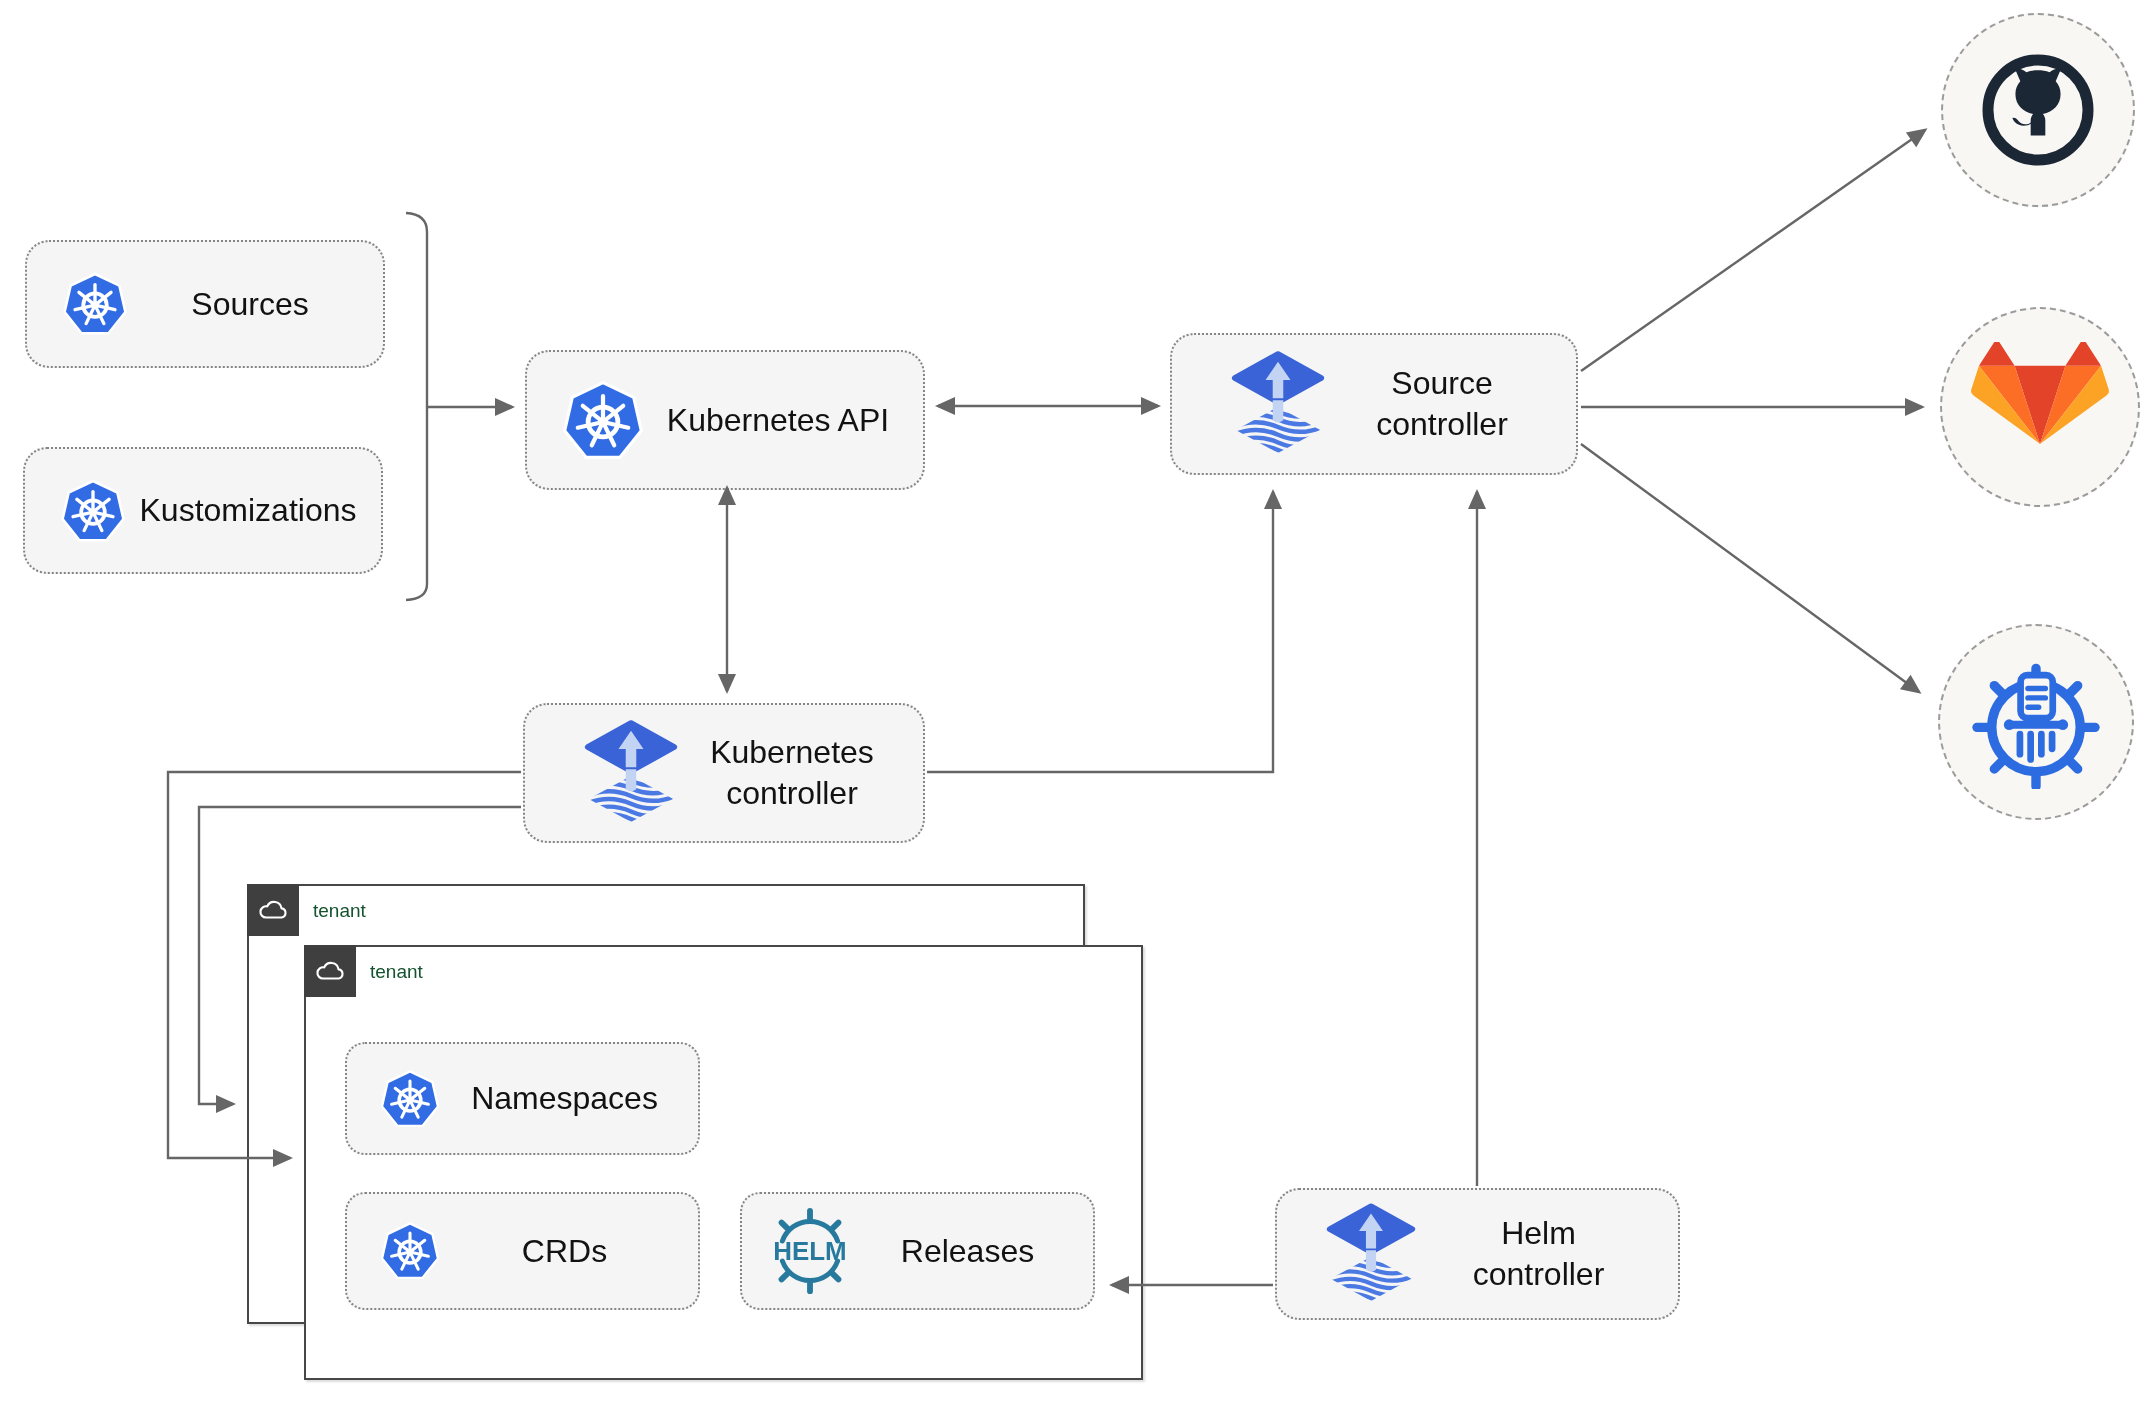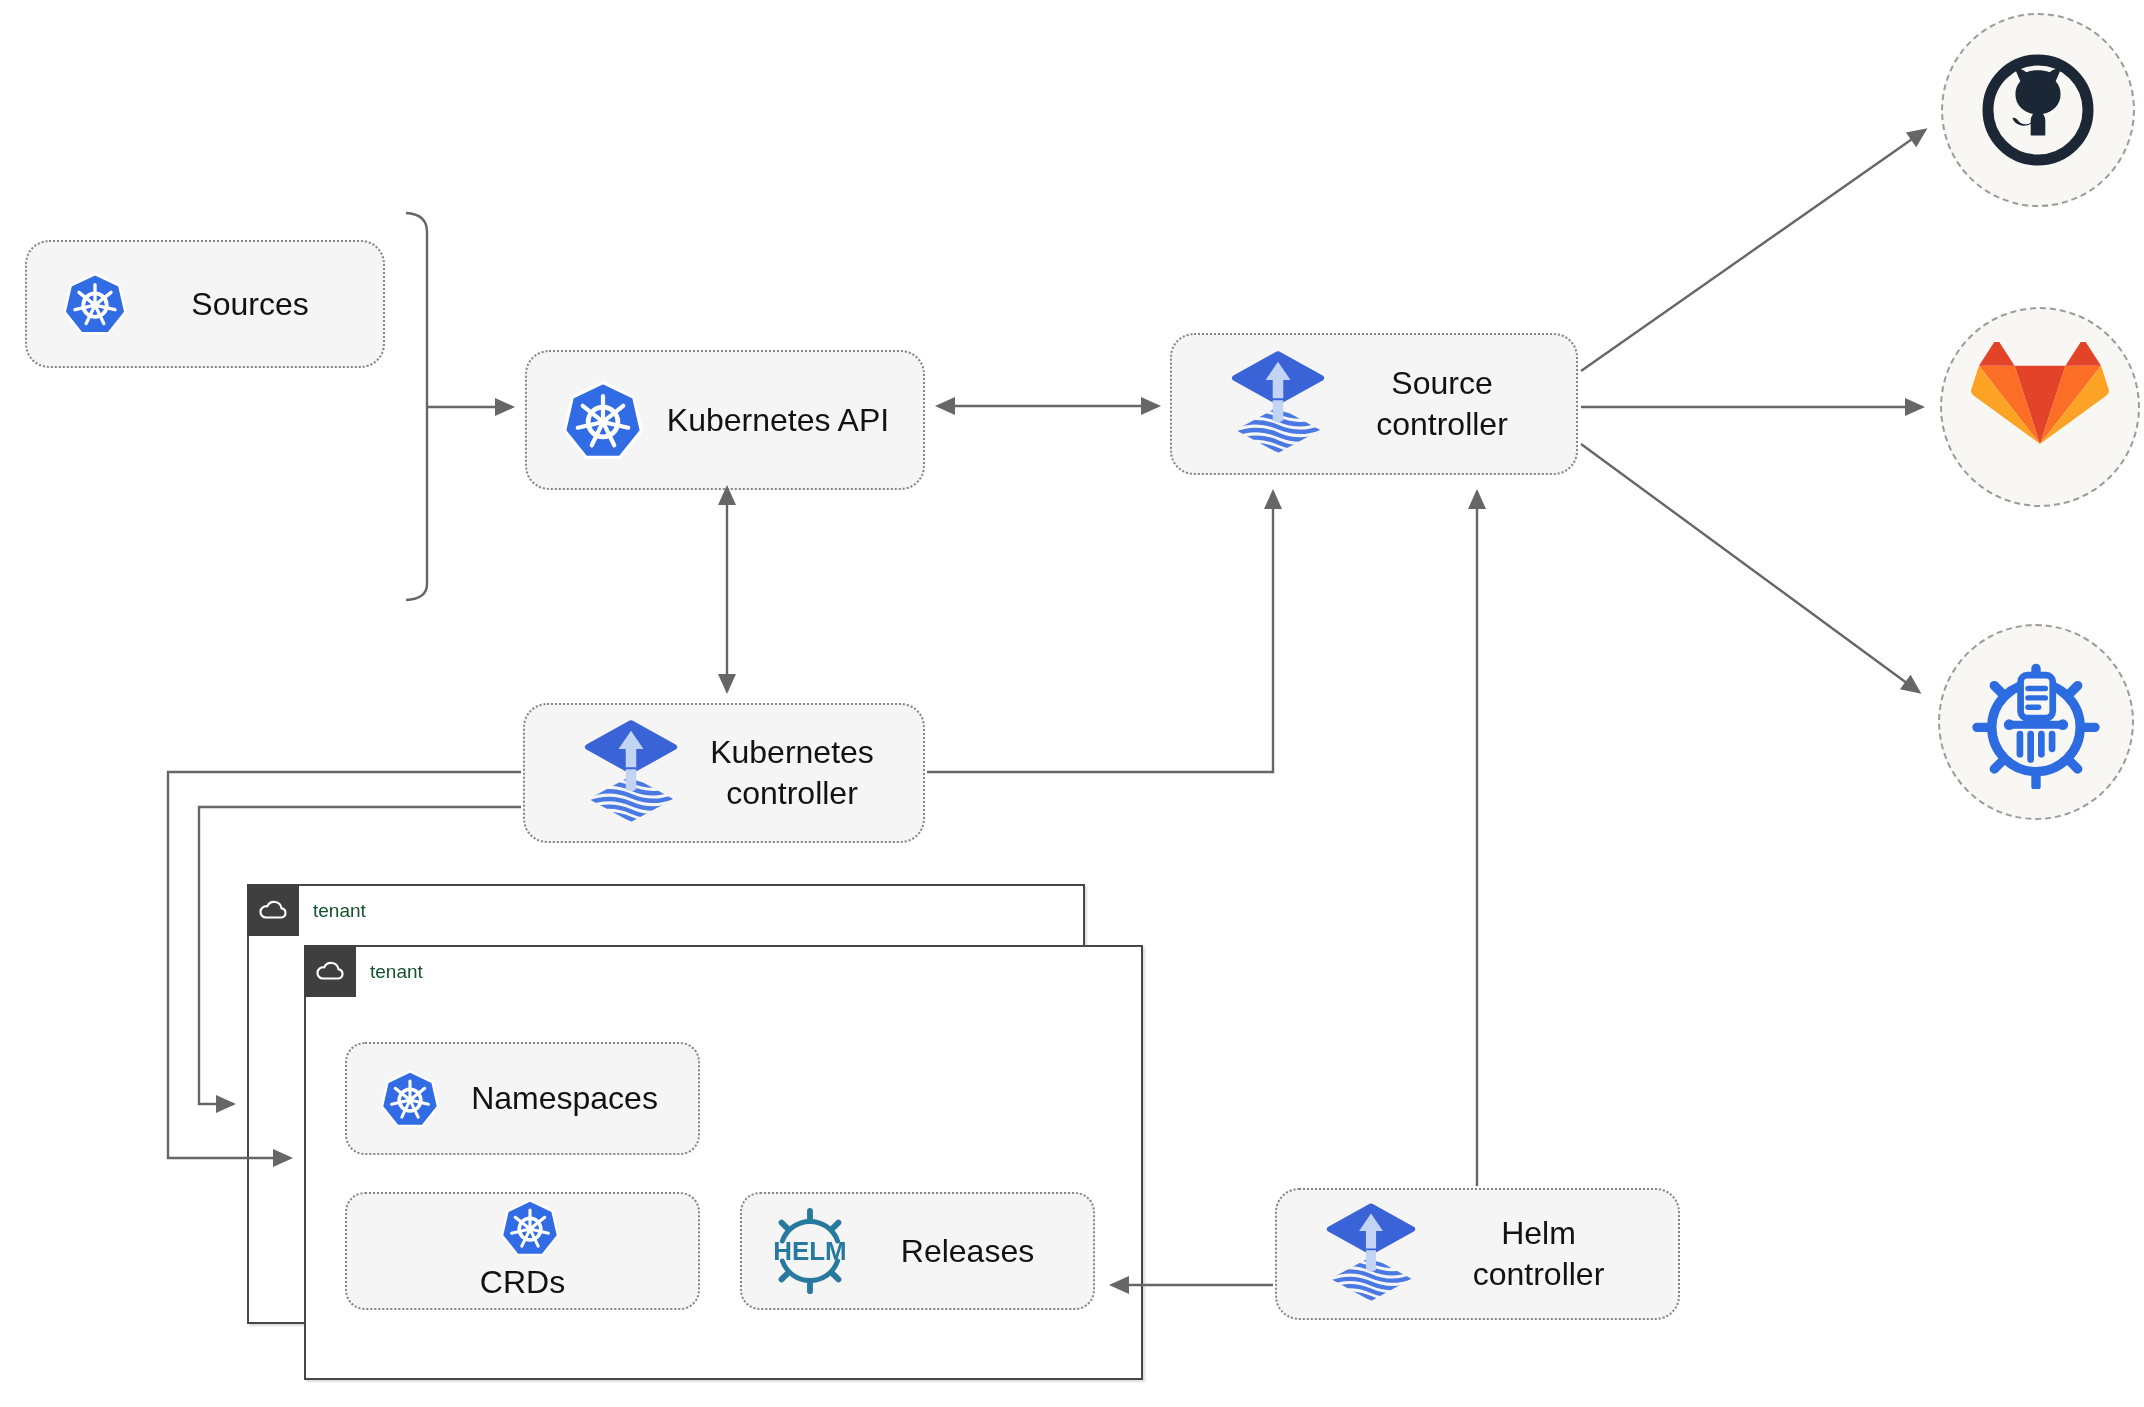--- a/index.html
+++ b/index.html
@@ -127,20 +127,26 @@
     <div class="tlabel">tenant</div>
   </div>
 
   <div class="node" style="left:25px;top:240px;width:360px;height:128px;padding:0 16px;">
     <svg class="icon" width="76" height="74" viewBox="0 0 100 97" style="margin-left:14px">
         <use href="#k8s-logo"></use>
       </svg>
     <div class="lbl">Sources</div>
   </div>
 
+  <div class="node" style="left:23px;top:447px;width:360px;height:127px;padding:0 16px;">
+    <svg class="icon" width="76" height="74" viewBox="0 0 100 97" style="margin-left:14px">
+        <use href="#k8s-logo"></use>
+      </svg>
+    <div class="lbl">Kustomizations</div>
+  </div>
 
   <div class="node" style="left:525px;top:350px;width:400px;height:140px;padding:0 18px;">
     <svg class="icon" width="96" height="93" viewBox="0 0 100 97" style="margin-left:10px">
         <use href="#k8s-logo"></use>
       </svg>
     <div class="lbl">Kubernetes API</div>
   </div>
 
   <div class="node" style="left:1170px;top:333px;width:408px;height:142px;padding:0 18px;">
     <svg class="icon" width="96" height="108" viewBox="0 0 100 112" style="margin-left:40px">
@@ -173,21 +179,21 @@
   </div>
 
   <div class="node" style="left:345px;top:1042px;width:355px;height:113px;padding:0 14px;z-index:7;border-radius:20px;">
     <svg class="icon" width="70" height="68" viewBox="0 0 100 97" style="margin-left:14px">
         <use href="#k8s-logo"></use>
       </svg>
     <div class="lbl">Namespaces</div>
   </div>
 
 
-  <div class="node" style="left:345px;top:1192px;width:355px;height:118px;padding:0 14px;z-index:7;border-radius:20px;flex-direction:column;">
+  <div class="node" style="left:345px;top:1192px;width:355px;height:118px;padding:0 14px;z-index:7;border-radius:20px;">
     <svg class="icon" width="70" height="68" viewBox="0 0 100 97" style="margin-left:14px">
         <use href="#k8s-logo"></use>
       </svg>
     <div class="lbl">CRDs</div>
   </div>
 
   <div class="node" style="left:740px;top:1192px;width:355px;height:118px;padding:0 14px;z-index:7;border-radius:20px;">
     <svg class="icon" width="92" height="88" viewBox="0 0 110 100" style="margin-left:8px">
       <path class="helm-s" stroke-width="6" d="M22 38 A35 35 0 0 1 88 38"></path>
       <path class="helm-s" stroke-width="6" d="M22 62 A35 35 0 0 0 88 62"></path>

